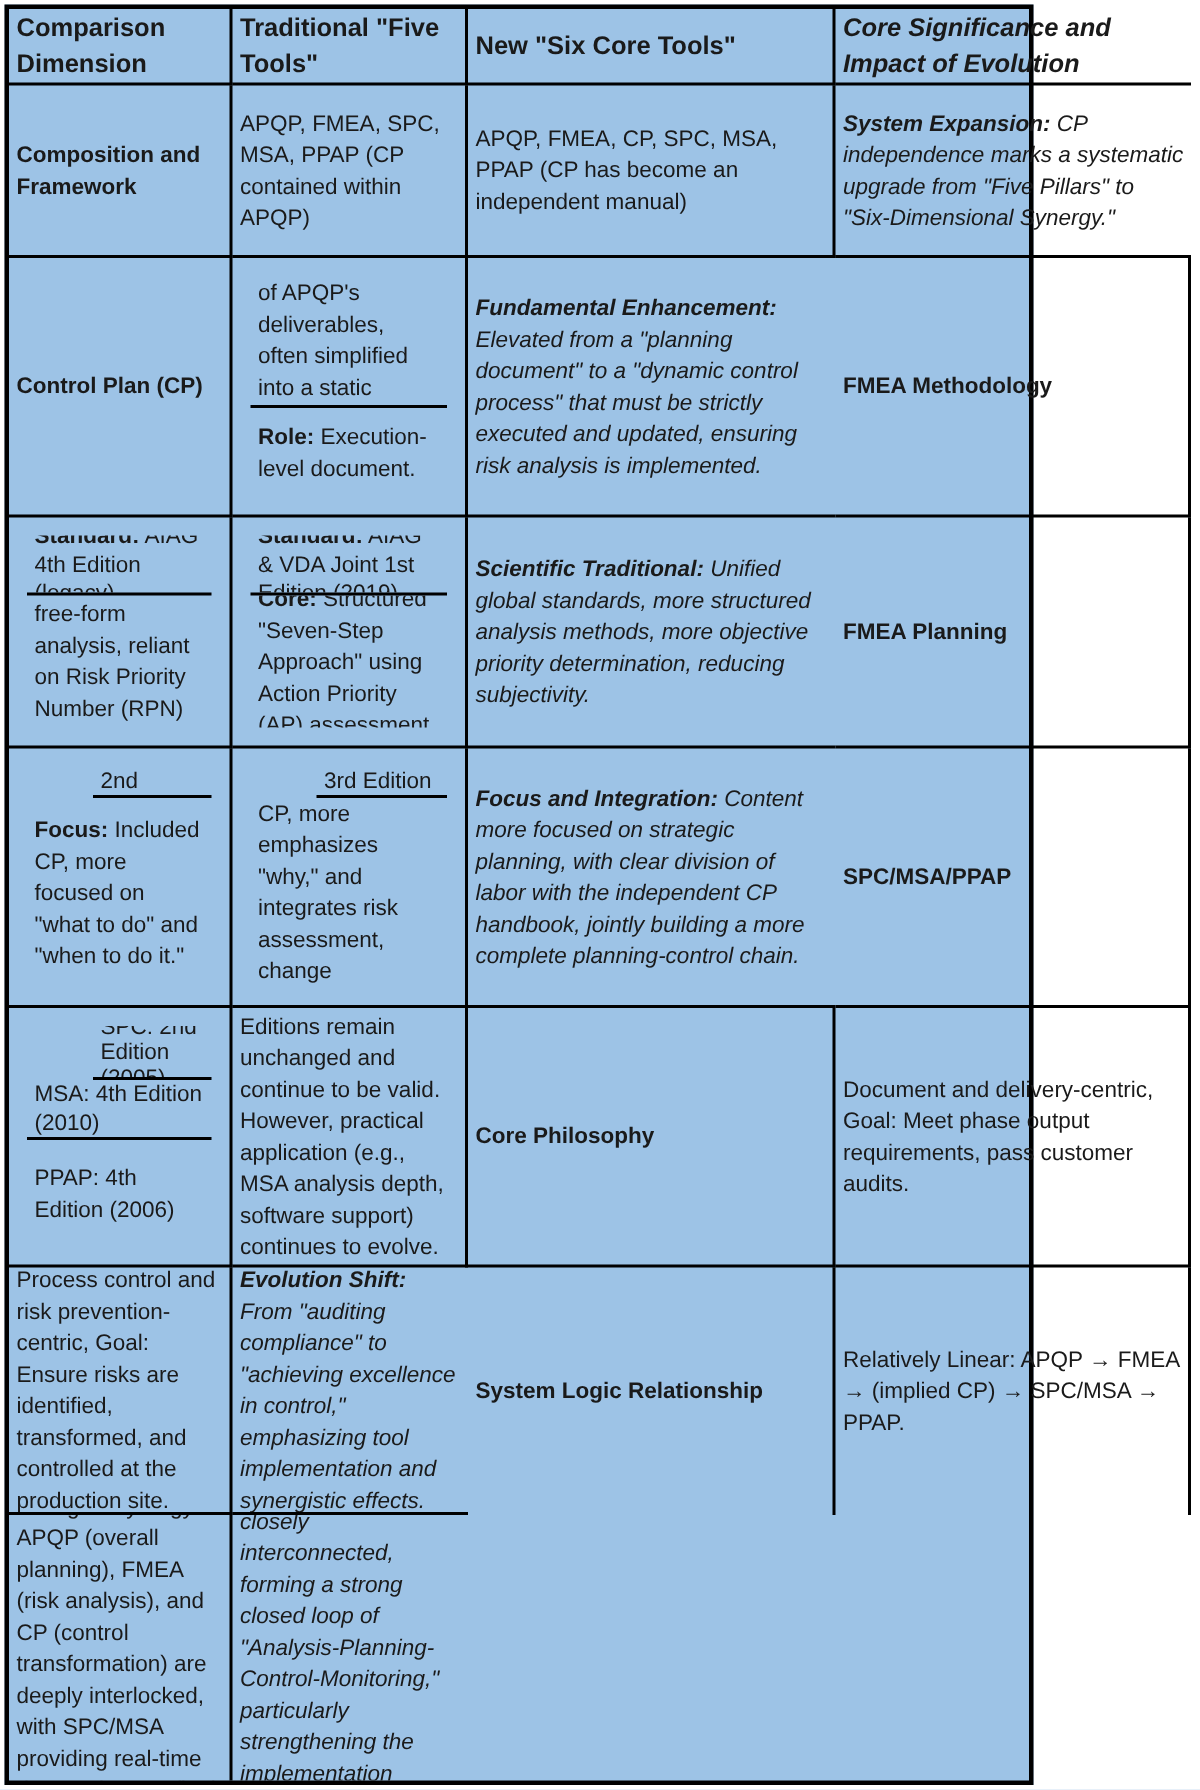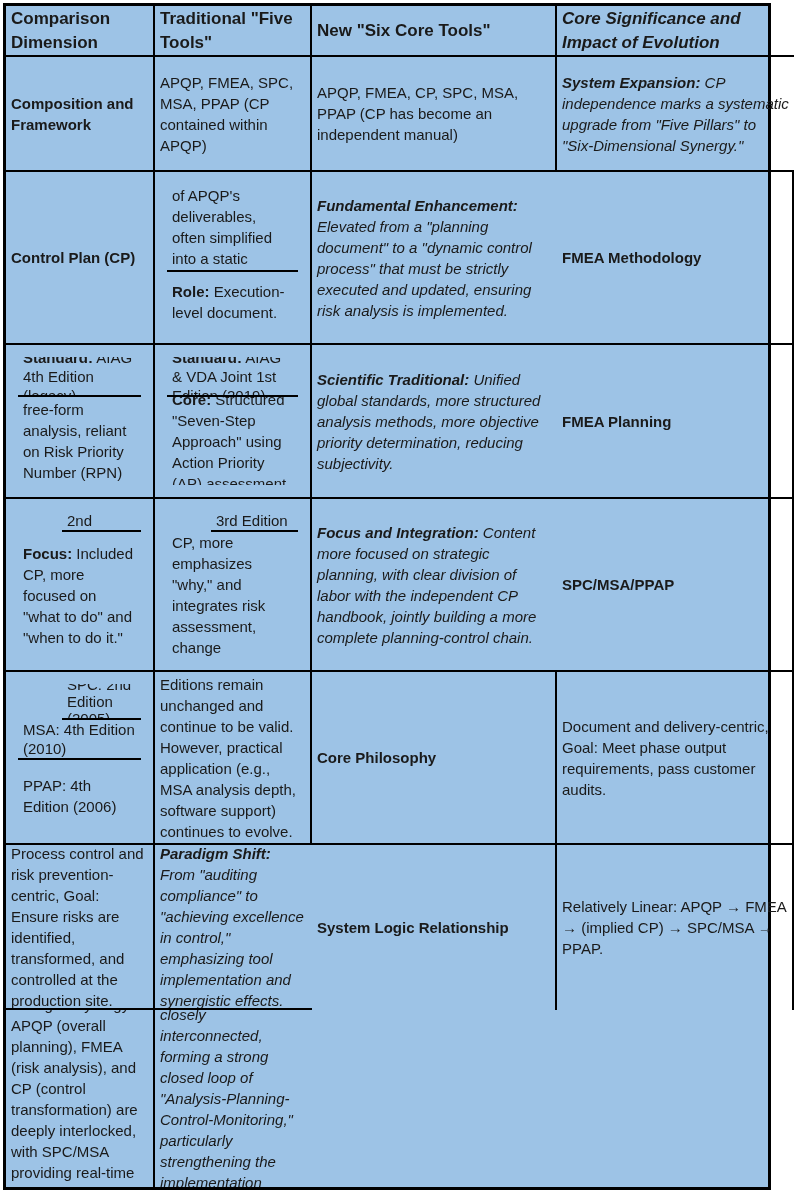--- a/index.html
+++ b/index.html
@@ -1,19 +1,19 @@
 <!DOCTYPE html>
 <html><head>
 <meta charset="utf-8">
 <style>
   html,body { margin:0; padding:0; background:#ffffff; }
   body { font-family:"Liberation Sans", sans-serif; color:#1a1a1a; width:800px; height:1193px; position:relative; }
   .grid {
     position:absolute; left:3px; top:3px;
-    width:768px; height:1193px; box-sizing:border-box;
+    width:686px; height:1193px; box-sizing:border-box;
     height:1187px;
     border:3px solid #000;
     display:grid;
     grid-template-columns:149px 157px 245px 237px;
     grid-template-rows:51px 115px 173px 154px 173px 173px 165px 177px;
     background:#9dc3e6;
   }
   .cell {
     border-right:2px solid #000; border-bottom:2px solid #000;
     box-sizing:border-box; overflow:hidden;
@@ -150,21 +150,21 @@
   <div class="cell dim c1">
       <p class="t">Core Philosophy</p>
     </div>
   <div class="cell c2">
       <p class="t">Document and delivery-centric, Goal: Meet phase output requirements, pass customer audits.</p>
     </div>
   <div class="cell c3">
       <p class="t">Process control and risk prevention-centric, Goal: Ensure risks are identified, transformed, and controlled at the production site.</p>
     </div>
   <div class="cell c4">
-      <p class="t"><b class="lead">Paradigm Shift:</b><span> From "auditing compliance" to "achieving excellence in control," emphasizing tool implementation and synergistic effects.</span></p>
+      <p class="t"><b class="lead">Evolution Shift:</b><span> From "auditing compliance" to "achieving excellence in control," emphasizing tool implementation and synergistic effects.</span></p>
     </div>
 
   <div class="cell dim c1 last">
       <p class="t">System Logic Relationship</p>
     </div>
   <div class="cell c2 last">
       <p class="t">Relatively Linear: APQP → FMEA → (implied CP) → SPC/MSA → PPAP.</p>
     </div>
   <div class="cell c3 last">
       <p class="t">Networked "Iron Triangle" Synergy: APQP (overall planning), FMEA (risk analysis), and CP (control transformation) are deeply interlocked, with SPC/MSA providing real-time data and PPAP final validation.</p>

